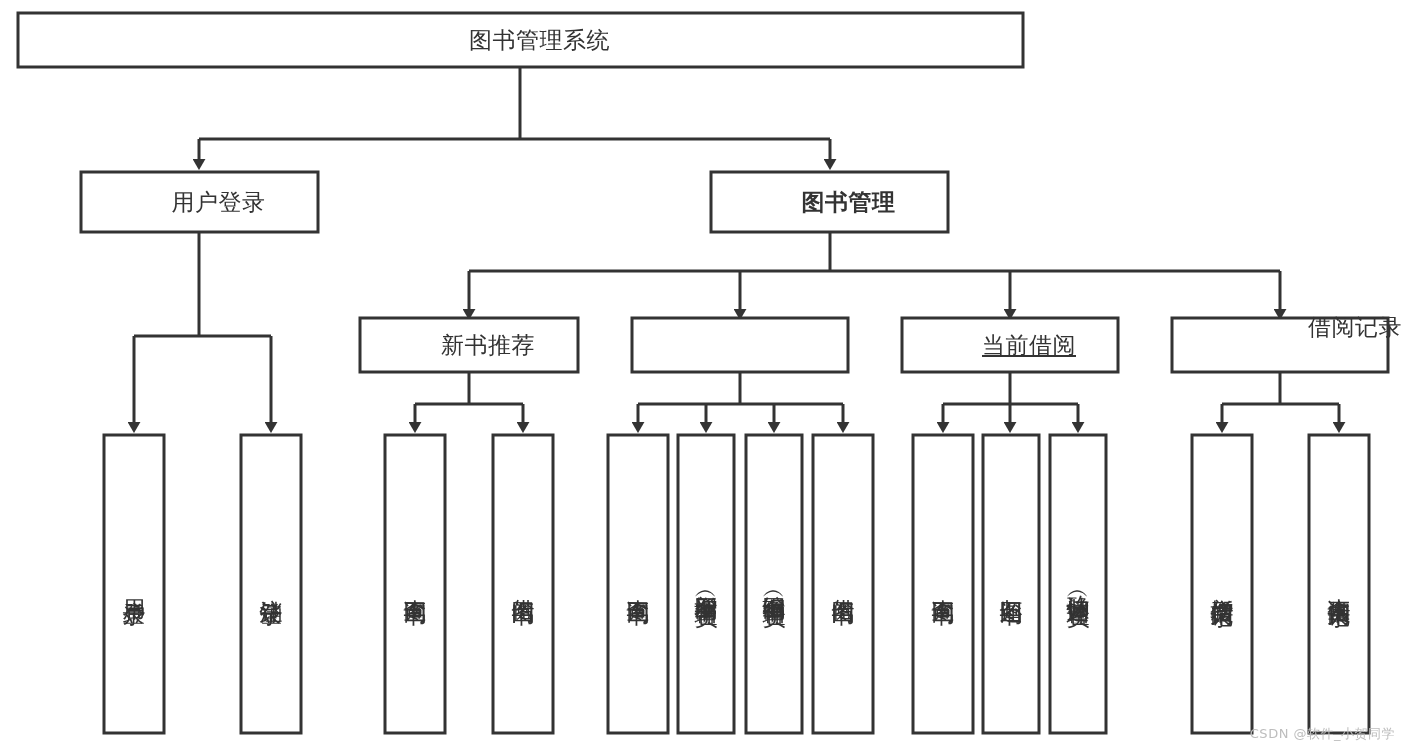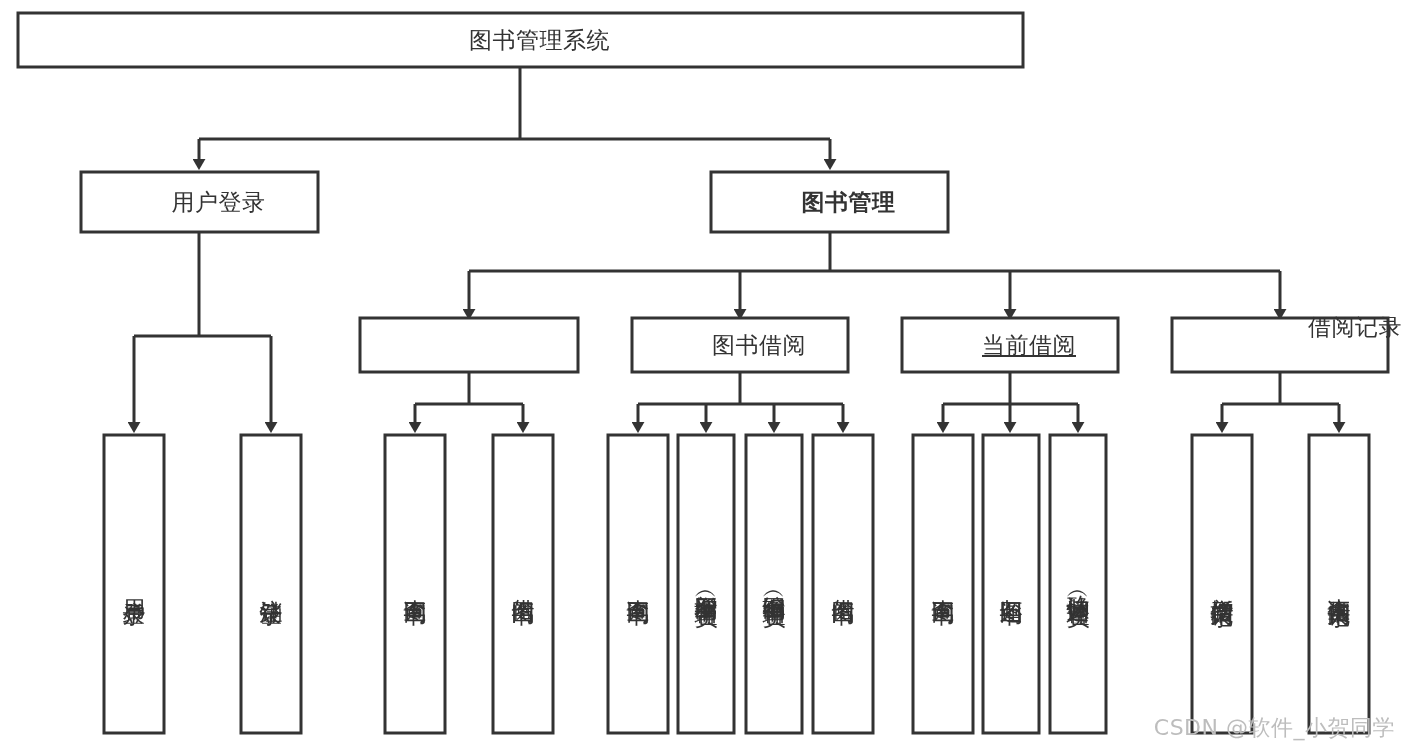--- a/index.html
+++ b/index.html
@@ -67,21 +67,21 @@
   .v-label span.vtext {
     writing-mode: vertical-rl;
     text-orientation: upright;
     letter-spacing: 1.5px;
     display: block;
   }
   .watermark {
     position: absolute;
     right: 10px;
     bottom: 4px;
-    font-size: 22px;
+    font-size: 13px;
     color: #bdbdbd;
     white-space: nowrap;
     letter-spacing: 0.5px;
   }
 </style>
 </head>
 <body>
 
 <div id="diagram-root">
 
@@ -184,24 +184,24 @@
   </div>
 
   <div class="h-label" style="left:81px; top:172px; width:237px; height:60px;">
     <span>用户登录</span>
   </div>
 
   <div class="h-label" style="left:711px; top:172px; width:237px; height:60px;font-weight:bold;">
     <span>图书管理</span>
   </div>
 
-
-  <div class="h-label" style="left:632px; top:318px; width:216px; height:54px;">
-    <span>图书借阅</span>
-  </div>
+  <div class="h-label" style="left:360px; top:318px; width:218px; height:54px;">
+    <span>新书推荐</span>
+  </div>
+
 
   <div class="h-label" style="left:902px; top:318px; width:216px; height:54px;text-decoration:underline;">
     <span>当前借阅</span>
   </div>
 
   <div class="h-label" style="left:1172px; top:300px; width:252px; height:54px;margin-left:38px;">
     <span>借阅记录</span>
   </div>
 
   <div class="v-label" style="left:104px; top:435px; width:60px; height:298px;">

